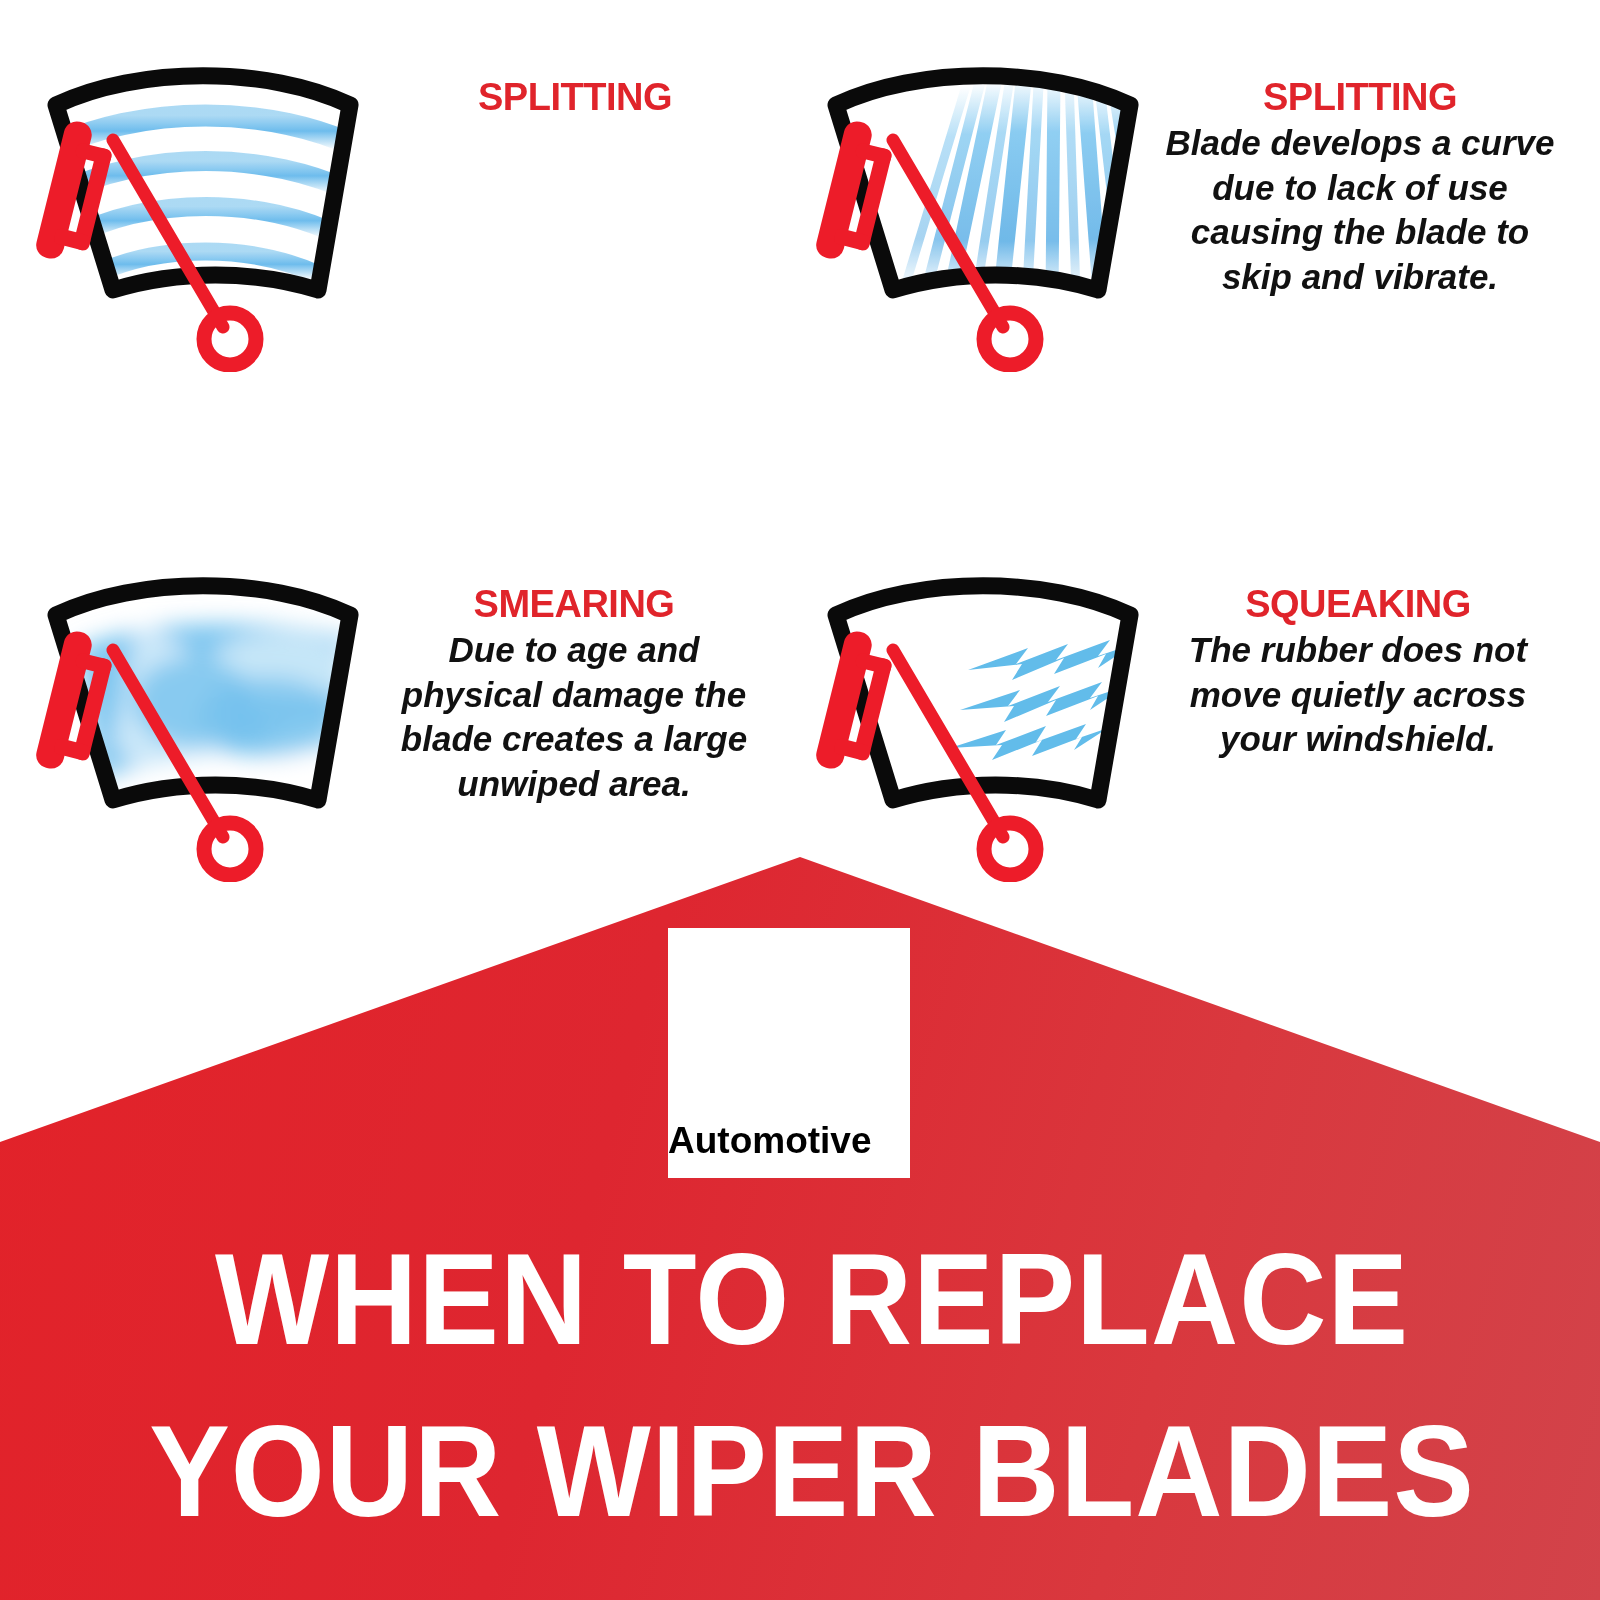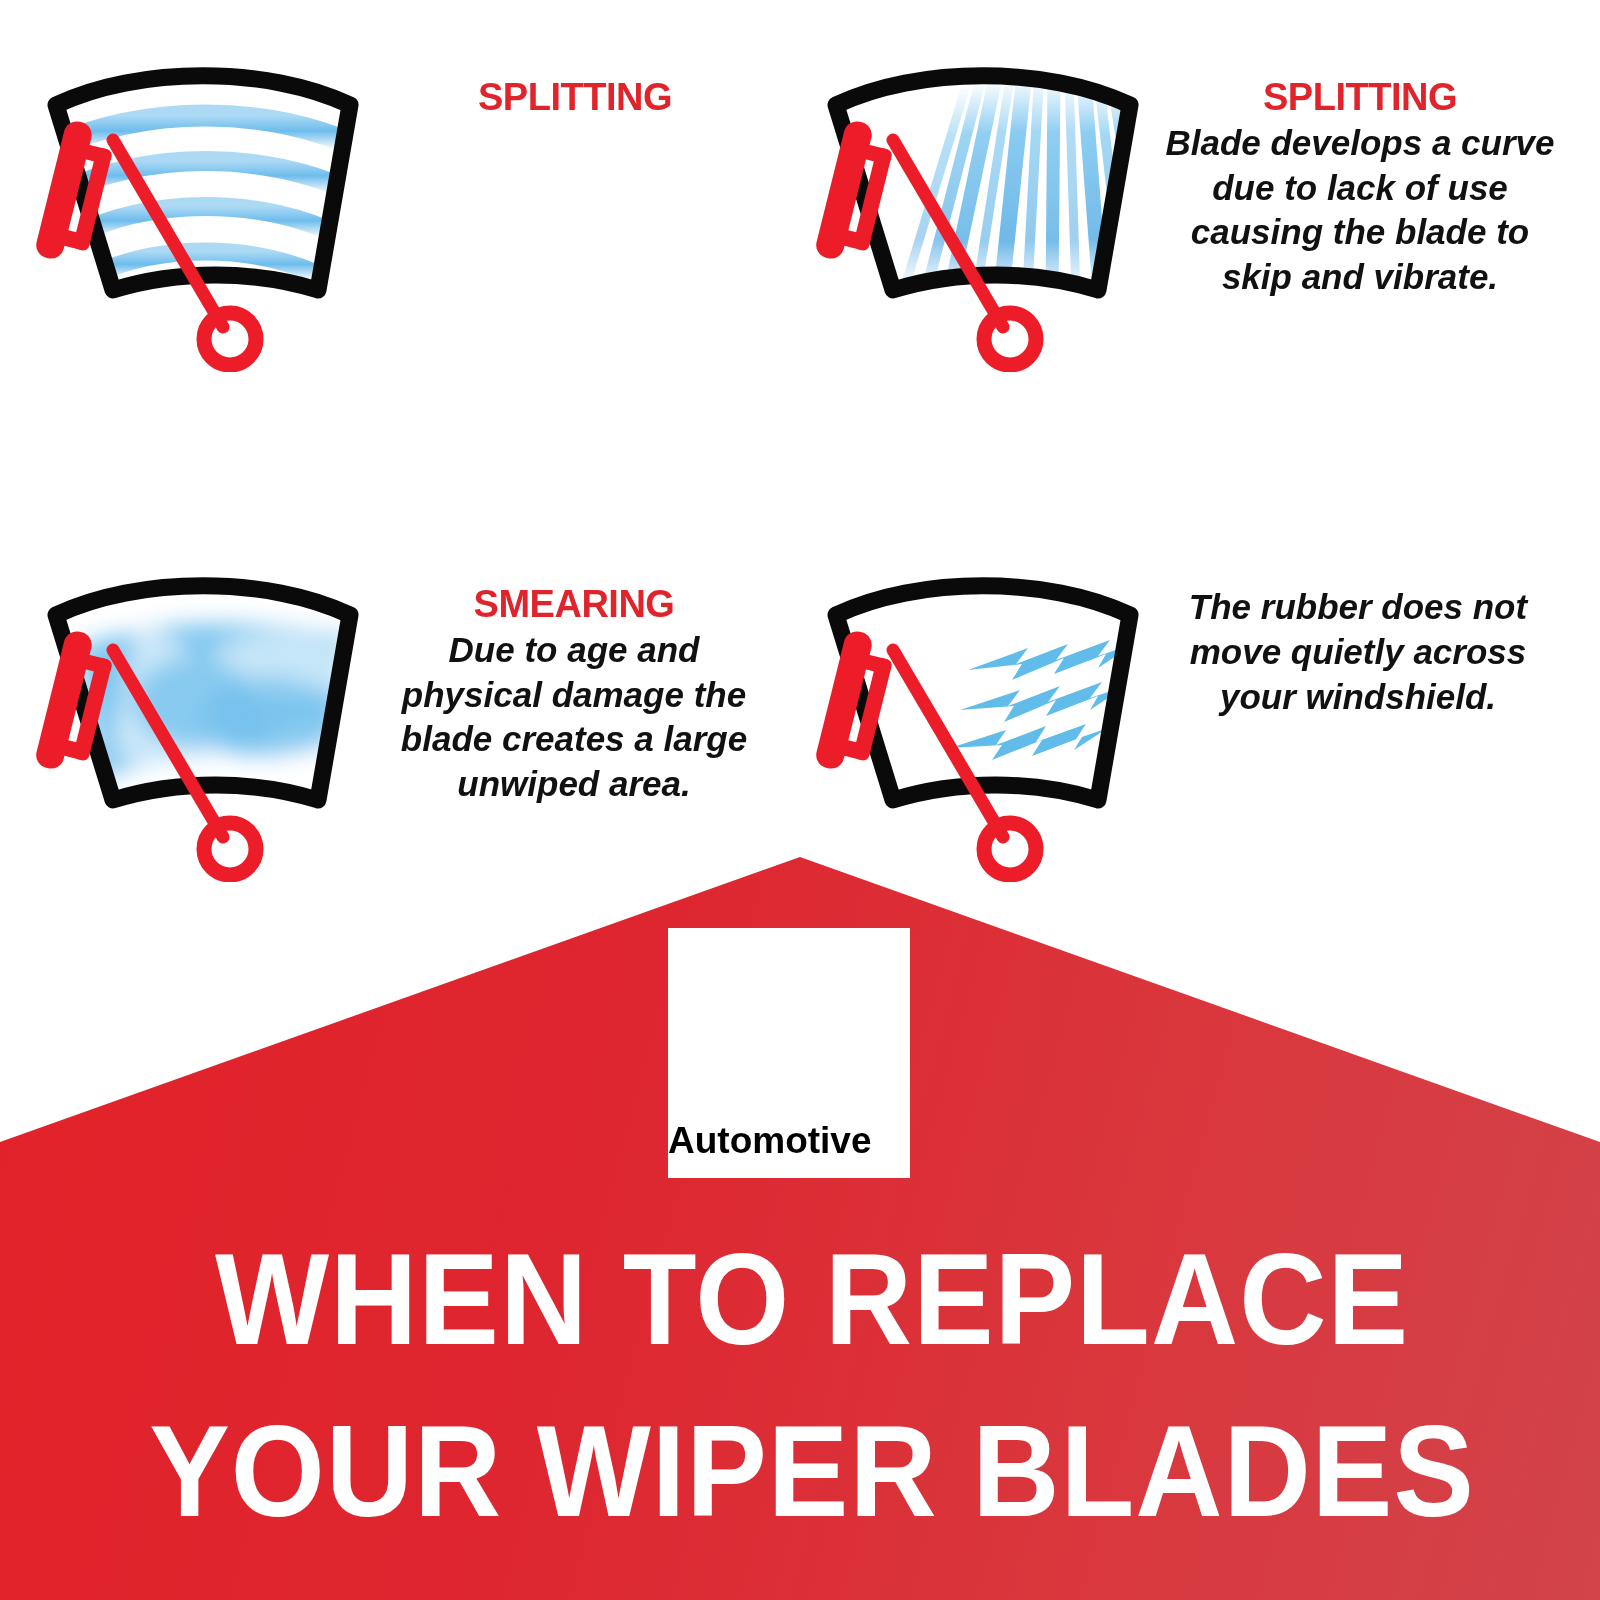--- a/index.html
+++ b/index.html
@@ -335,20 +335,21 @@
           <rect x="44" y="80" width="28" height="140" rx="13" fill="#ED1C29"></rect>
         </g>
         <g transform="rotate(14 60 100)">
           <rect x="80" y="100" width="16" height="104" rx="7" fill="#ED1C29"></rect>
           <rect x="60" y="100" width="36" height="15" rx="6" fill="#ED1C29"></rect>
           <rect x="60" y="188" width="36" height="16" rx="6" fill="#ED1C29"></rect>
         </g>
       </svg>
     </div>
     <div class="card-text">
+      <p class="card-title">SQUEAKING</p>
       <p class="card-desc">The rubber does not move quietly across your windshield.</p>
     </div>
   </div>
 
   <div id="banner"></div>
 
   <div id="logo">
     <div id="logo-sub">Automotive</div>
   </div>
 

